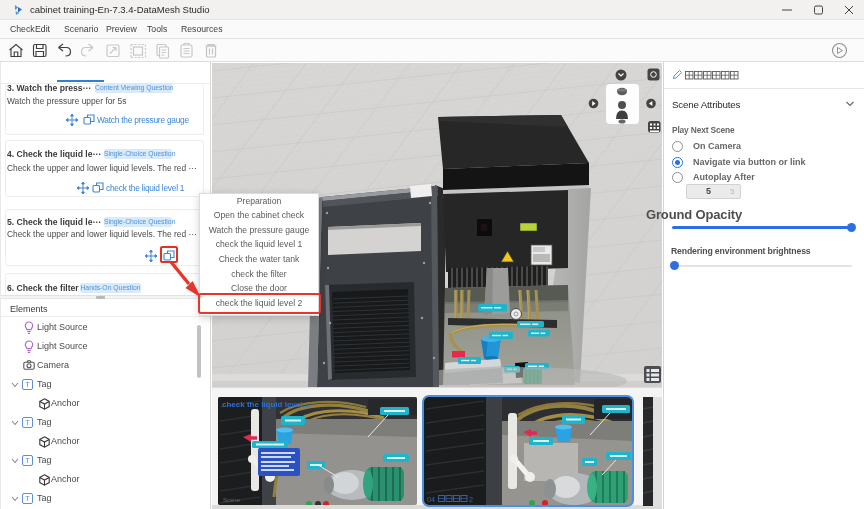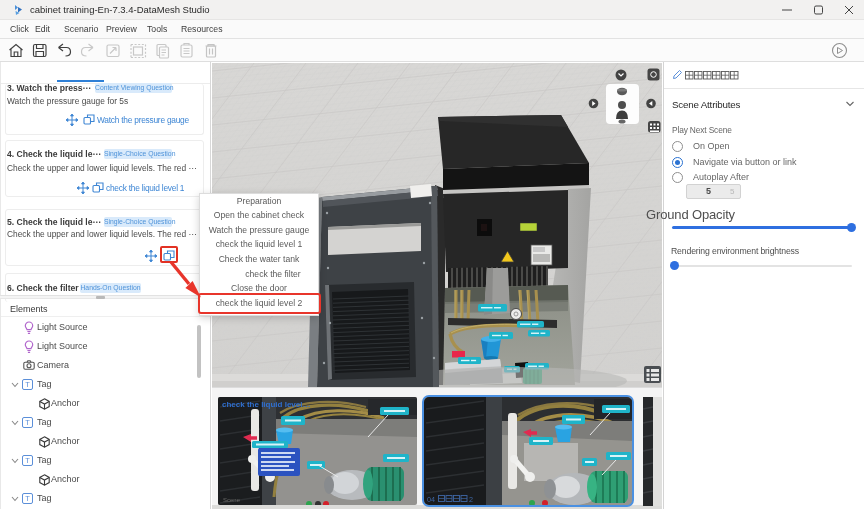--- a/index.html
+++ b/index.html
@@ -19,21 +19,21 @@
   .badge { position:absolute; background:#d9eafb; color:#4f93d9; font-size:6.8px; border-radius:2px; text-align:center; line-height:10px; height:10px; white-space:nowrap; }
   .qdesc { position:absolute; left:7px; font-size:8.4px; color:#4a4a4a; white-space:nowrap; }
   .qlink { position:absolute; font-size:8.4px; letter-spacing:-0.25px; color:#3e86d4; white-space:nowrap; }
   .treetxt { position:absolute; font-size:9px; color:#4a4a4a; }
   
   #viewport { left:212px; top:63px; width:450px; height:324px; background:#d8d7d5; overflow:hidden; }
   
   #bstrip { left:212px; top:387px; width:450px; height:122px; background:#f4f4f4; border-top:1px solid #dcdcdc; }
   
   #rightpanel { left:663px; top:62px; width:201px; height:447px; background:#fff; border-left:1px solid #d4d4d4; }
-  .rp-label { position:absolute; font-size:8.4px; letter-spacing:-0.15px; color:#666; }
+  .rp-label { position:absolute; font-size:8.4px; letter-spacing:-0.15px; color:#666;font-weight:bold; }
   .radio { position:absolute; width:11px; height:11px; border:1.2px solid #8f8f8f; border-radius:50%; background:#fff; }
   
   #ctxmenu { left:199px; top:193px; width:120px; height:123px; background:#fff; border:1px solid #dcdcdc; box-shadow:0 2px 8px rgba(0,0,0,0.18); }
   .mi { position:absolute; width:120px; text-align:center; font-size:8.6px; color:#5a5a5a; white-space:nowrap; }
 </style>
 </head>
 <body>
 
   <div class="abs" id="titlebar"></div>
   <svg class="abs" style="left:13px;top:4px" width="12" height="12" viewBox="0 0 12 12">
@@ -43,21 +43,21 @@
   </svg>
   <div class="abs" id="title-text">cabinet training-En-7.3.4-DataMesh Studio</div>
   <svg class="abs" style="left:780px;top:0" width="84" height="20" viewBox="0 0 84 20">
     <line x1="2" y1="10" x2="12" y2="10" stroke="#444" stroke-width="1"></line>
     <rect x="34.5" y="6" width="8" height="8" fill="none" stroke="#444" stroke-width="1" rx="1.5"></rect>
     <line x1="65" y1="6" x2="73" y2="14" stroke="#444" stroke-width="1"></line>
     <line x1="73" y1="6" x2="65" y2="14" stroke="#444" stroke-width="1"></line>
   </svg>
 
   <div class="abs" id="menubar"></div>
-  <div class="menu-item" style="left:10px">Click</div>
+  <div class="menu-item" style="left:10px">Check</div>
   <div class="menu-item" style="left:35px">Edit</div>
   <div class="menu-item" style="left:64px">Scenario</div>
   <div class="menu-item" style="left:106px">Preview</div>
   <div class="menu-item" style="left:147px">Tools</div>
   <div class="menu-item" style="left:181px">Resources</div>
 
   <div class="abs" id="toolbar"></div>
   <svg class="abs" style="left:0;top:39px" width="864" height="23" viewBox="0 0 864 23">
 
     <g stroke="#404040" stroke-width="1.15" fill="none">
@@ -109,21 +109,21 @@
 
   <div class="abs" id="leftpanel"></div>
   <div class="tab abs" style="left:10px;top:67px;color:#555">Resources</div>
   <div class="tab abs" style="left:57px;top:67px;color:#2e7fd6">Question List</div>
   <div class="abs" style="left:57px;top:80px;width:47px;height:2px;background:#2e7fd6"></div>
   <div class="abs" style="left:1px;top:83px;width:209px;height:1px;background:#ececec"></div>
 
   <div class="card abs" style="top:84px;height:51px;border-top:none"></div>
   <div class="qtitle" style="top:83px">3. Watch the press⋯</div>
   <div class="badge" style="left:95px;top:83px;width:77px">Content Viewing Question</div>
-  <div class="qdesc" style="top:96px">Watch the pressure gauge for 5s</div>
+  <div class="qdesc" style="top:96px">Watch the pressure upper for 5s</div>
   <svg class="abs" style="left:66px;top:114px" width="12" height="12" viewBox="0 0 12 12" stroke="#3e86d4" stroke-width="1" fill="#3e86d4">
     <path d="M6 1 L6 11 M1 6 L11 6" fill="none"></path>
     <path d="M6 0 L4.6 1.9 L7.4 1.9 Z M6 12 L4.6 10.1 L7.4 10.1 Z M0 6 L1.9 4.6 L1.9 7.4 Z M12 6 L10.1 4.6 L10.1 7.4 Z"></path>
   </svg>
   <svg class="abs" style="left:83px;top:114px" width="12" height="12" viewBox="0 0 12 12" fill="none" stroke="#3e86d4" stroke-width="1.1">
     <rect x="1" y="3.5" width="6.5" height="6.5" rx="1"></rect>
     <path d="M4.5 3.5 L4.5 1 L11 1 L11 7.5 L7.5 7.5"></path>
   </svg>
   <div class="qlink" style="left:97px;top:115px">Watch the pressure gauge</div>
 
@@ -905,21 +905,21 @@
       <line x1="4.2" y1="0.5" x2="4.2" y2="8" stroke="#5a5a5a" stroke-width="0.8"></line>
     </g>
   </svg>
   <div class="abs" style="left:664px;top:88px;width:200px;height:1px;background:#e6e6e6"></div>
   <div class="abs" style="left:672px;top:99px;font-size:9.8px;letter-spacing:-0.2px;color:#2a2a2a">Scene Attributes</div>
   <svg class="abs" style="left:845px;top:100px" width="10" height="8" viewBox="0 0 10 8" fill="none" stroke="#666" stroke-width="1.1">
     <path d="M1.5 2 L5 5.5 L8.5 2"></path>
   </svg>
   <div class="rp-label abs" style="left:672px;top:125px">Play Next Scene</div>
   <div class="radio abs" style="left:672px;top:140.5px"></div>
-  <div class="rp-label abs" style="left:693px;top:141px;font-size:9px;letter-spacing:0">On Open</div>
+  <div class="rp-label abs" style="left:693px;top:141px;font-size:9px;letter-spacing:0">On Camera</div>
   <div class="radio abs" style="left:672px;top:156.5px;border-color:#2a72d2"></div>
   <div class="abs" style="left:675px;top:159.5px;width:5px;height:5px;background:#2a72d2;border-radius:50%"></div>
   <div class="rp-label abs" style="left:693px;top:157px;font-size:9px;letter-spacing:0">Navigate via button or link</div>
   <div class="radio abs" style="left:672px;top:171.5px"></div>
   <div class="rp-label abs" style="left:693px;top:172px;font-size:9px;letter-spacing:0">Autoplay After</div>
   <div class="abs" style="left:686px;top:184px;width:55px;height:15px;background:#ebebeb;border:1px solid #d2d2d2;border-radius:2px"></div>
   <div class="abs" style="left:686px;top:186px;width:45px;text-align:center;font-size:9px;color:#4a4a4a;font-weight:bold">5</div>
 <div class="abs" style="left:730px;top:187px;font-size:8px;color:#b8b8b8">5</div>
   <div class="rp-label abs" style="left:646px;top:207px;font-size:13px;color:#4f4f4f">Ground Opacity</div>
   <div class="abs" style="left:672px;top:226px;width:180px;height:2.6px;background:#2e6fe0;border-radius:2px"></div>
@@ -928,21 +928,21 @@
   <div class="abs" style="left:672px;top:264.5px;width:180px;height:2px;background:#e3e3e3;border-radius:2px"></div>
   <div class="abs" style="left:670px;top:261px;width:9px;height:9px;background:#2e6fe0;border-radius:50%"></div>
 
   <div class="abs" id="ctxmenu"></div>
   <div id="menuitems">
     <div class="mi abs" style="left:199px;top:195.5px">Preparation</div>
     <div class="mi abs" style="left:199px;top:210.15px">Open the cabinet check</div>
     <div class="mi abs" style="left:199px;top:224.8px">Watch the pressure gauge</div>
     <div class="mi abs" style="left:199px;top:239.45px">check the liquid level 1</div>
     <div class="mi abs" style="left:199px;top:254.10000000000002px">Check the water tank</div>
-    <div class="mi abs" style="left:213px;top:268.75px">check the filter</div>
+    <div class="mi abs" style="left:199px;top:268.75px">check the filter</div>
     <div class="mi abs" style="left:199px;top:283.4px">Close the door</div>
     <div class="mi abs" style="left:199px;top:298.05px">check the liquid level 2</div>
   </div>
   <div class="abs" style="left:197.5px;top:293px;width:123px;height:21px;border:2.5px solid #e8352b;border-radius:3px"></div>
 
   <svg class="abs" style="left:160px;top:255px" width="55" height="50" viewBox="0 0 55 50">
     <path d="M11 7 L29 29" stroke="#e8352b" stroke-width="3.4" fill="none"></path>
     <path d="M32.6 26.1 L25.4 33 L41 42.5 Z" fill="#e8352b"></path>
   </svg>
 

